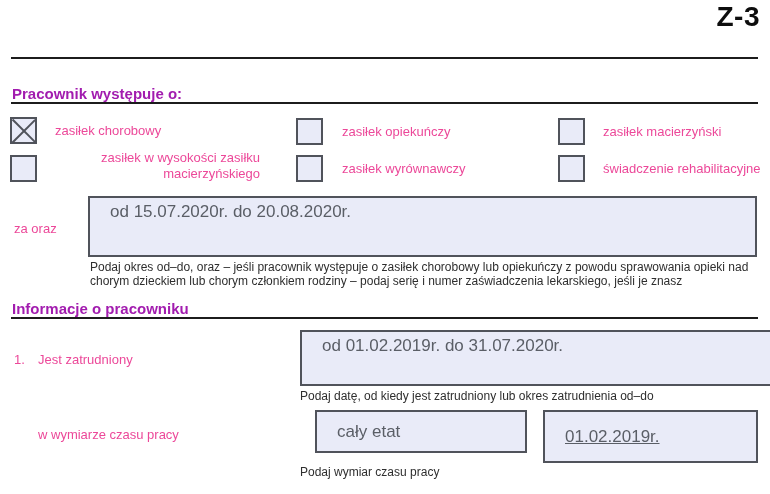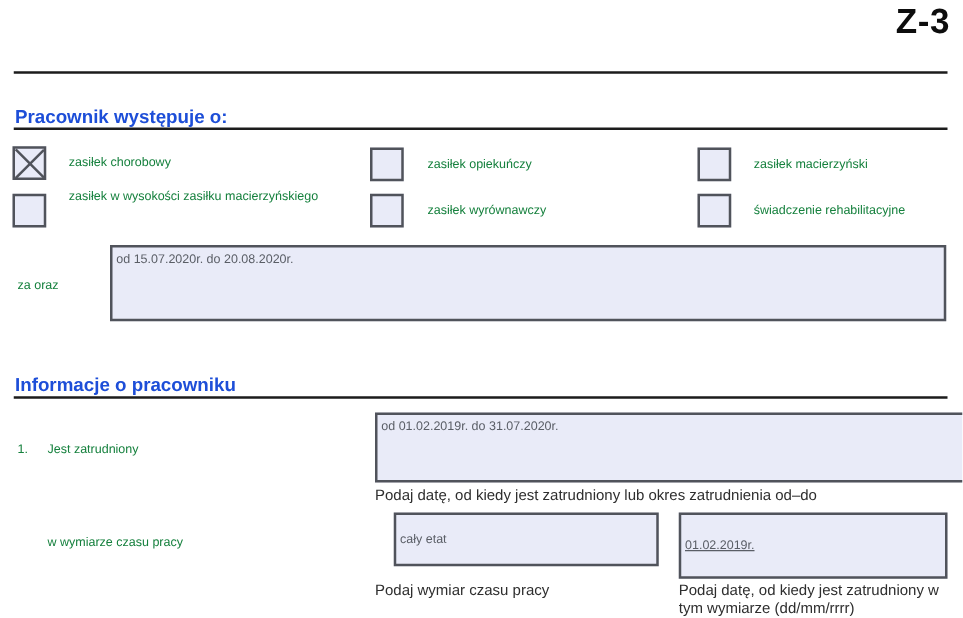--- a/index.html
+++ b/index.html
@@ -19,46 +19,46 @@
     position: absolute; top: 1px; right: 10px;
     font-size: 28px; font-weight: bold; color: #0d0d0d;
     letter-spacing: 0.5px;
   }
   .hrule {
     position: absolute; left: 11px; width: 747px; height: 2px;
     background: #1c1c1c;
   }
   .section-heading {
     position: absolute; left: 12px;
-    font-size: 15px; font-weight: bold; color: #1d4ed8;
+    font-size: 15px; font-weight: bold; color: #a21caf;
     white-space: nowrap;
   }
   .cb {
     position: absolute; width: 27px; height: 27px;
     box-sizing: border-box;
     background: var(--input-fill, #e9ebf8);
     border: 2px solid var(--box-border, #50535b);
   }
   .cb.checked::before, .cb.checked::after {
     content: ""; position: absolute; left: 50%; top: 50%;
     width: 141%; height: 2px; background: var(--box-border, #50535b);
   }
   .cb.checked::before { transform: translate(-50%,-50%) rotate(45deg); }
   .cb.checked::after  { transform: translate(-50%,-50%) rotate(-45deg); }
 
   .cb-label, .field-label {
     position: absolute;
-    font-size: 10px; color: #15803d; line-height: 16px;
+    font-size: 13px; color: #ec4899; line-height: 16px; text-align: right;
   }
   .input-box {
     position: absolute; box-sizing: border-box;
     background: var(--input-fill, #e9ebf8);
     border: 2px solid var(--box-border, #50535b);
-    font-size: 10px; color: var(--input-text, #5a5e66);
-    padding: 4px 3px;
+    font-size: 17px; color: var(--input-text, #5a5e66);
+    padding: 4px 20px;
   }
   .input-box.vcenter { display: flex; align-items: center; }
   .hint {
     position: absolute;
     font-size: 12px; line-height: 13.5px; color: #2e2e2e;
   }
 </style>
 </head>
 <body>
 
@@ -84,28 +84,28 @@
   <span class="cb-label" style="left:55px; top:150px; width:205px;">zasiłek w wysokości zasiłku macierzyńskiego</span>
 
   <span class="cb" style="left:296px; top:155px;"></span>
   <span class="cb-label" style="left:342px; top:161px;">zasiłek wyrównawczy</span>
 
   <span class="cb" style="left:558px; top:155px;"></span>
   <span class="cb-label" style="left:603px; top:161px;">świadczenie rehabilitacyjne</span>
 
   <span class="field-label" style="left:14px; top:221px;">za oraz</span>
   <div class="input-box" style="left:88px; top:196px; width:669px; height:61px;">od 15.07.2020r. do 20.08.2020r.</div>
+  <div class="hint" style="left:90px; top:261px; width:672px;">Podaj okres od–do, oraz – jeśli pracownik występuje o zasiłek chorobowy lub opiekuńczy z powodu sprawowania opieki nad chorym dzieckiem lub chorym członkiem rodziny – podaj serię i numer zaświadczenia lekarskiego, jeśli je znasz</div>
 
   <div class="section-heading" style="top:300px;">Informacje o pracowniku</div>
   <div class="hrule" style="top:317px;"></div>
 
   <span class="field-label" style="left:14px; top:352px;">1.</span>
   <span class="field-label" style="left:38px; top:352px;">Jest zatrudniony</span>
   <div class="input-box" style="left:300px; top:330px; width:510px; height:56px;">od 01.02.2019r. do 31.07.2020r.</div>
   <div class="hint" style="left:300px; top:390px; width:450px;">Podaj datę, od kiedy jest zatrudniony lub okres zatrudnienia od–do</div>
 
   <span class="field-label" style="left:38px; top:427px;">w wymiarze czasu pracy</span>
   <div class="input-box vcenter" style="left:300px; top:410px; width:212px; height:43px;margin-left:15px;">cały etat</div>
   <div class="input-box vcenter" style="left:543px; top:410px; width:215px; height:53px;text-decoration:underline;">01.02.2019r.</div>
   <div class="hint" style="left:300px; top:466px; width:230px;">Podaj wymiar czasu pracy</div>
-  <div class="hint" style="left:543px; top:466px; width:225px;">Podaj datę, od kiedy jest zatrudniony w tym wymiarze (dd/mm/rrrr)</div>
 
 </div>
 
 </body></html>

